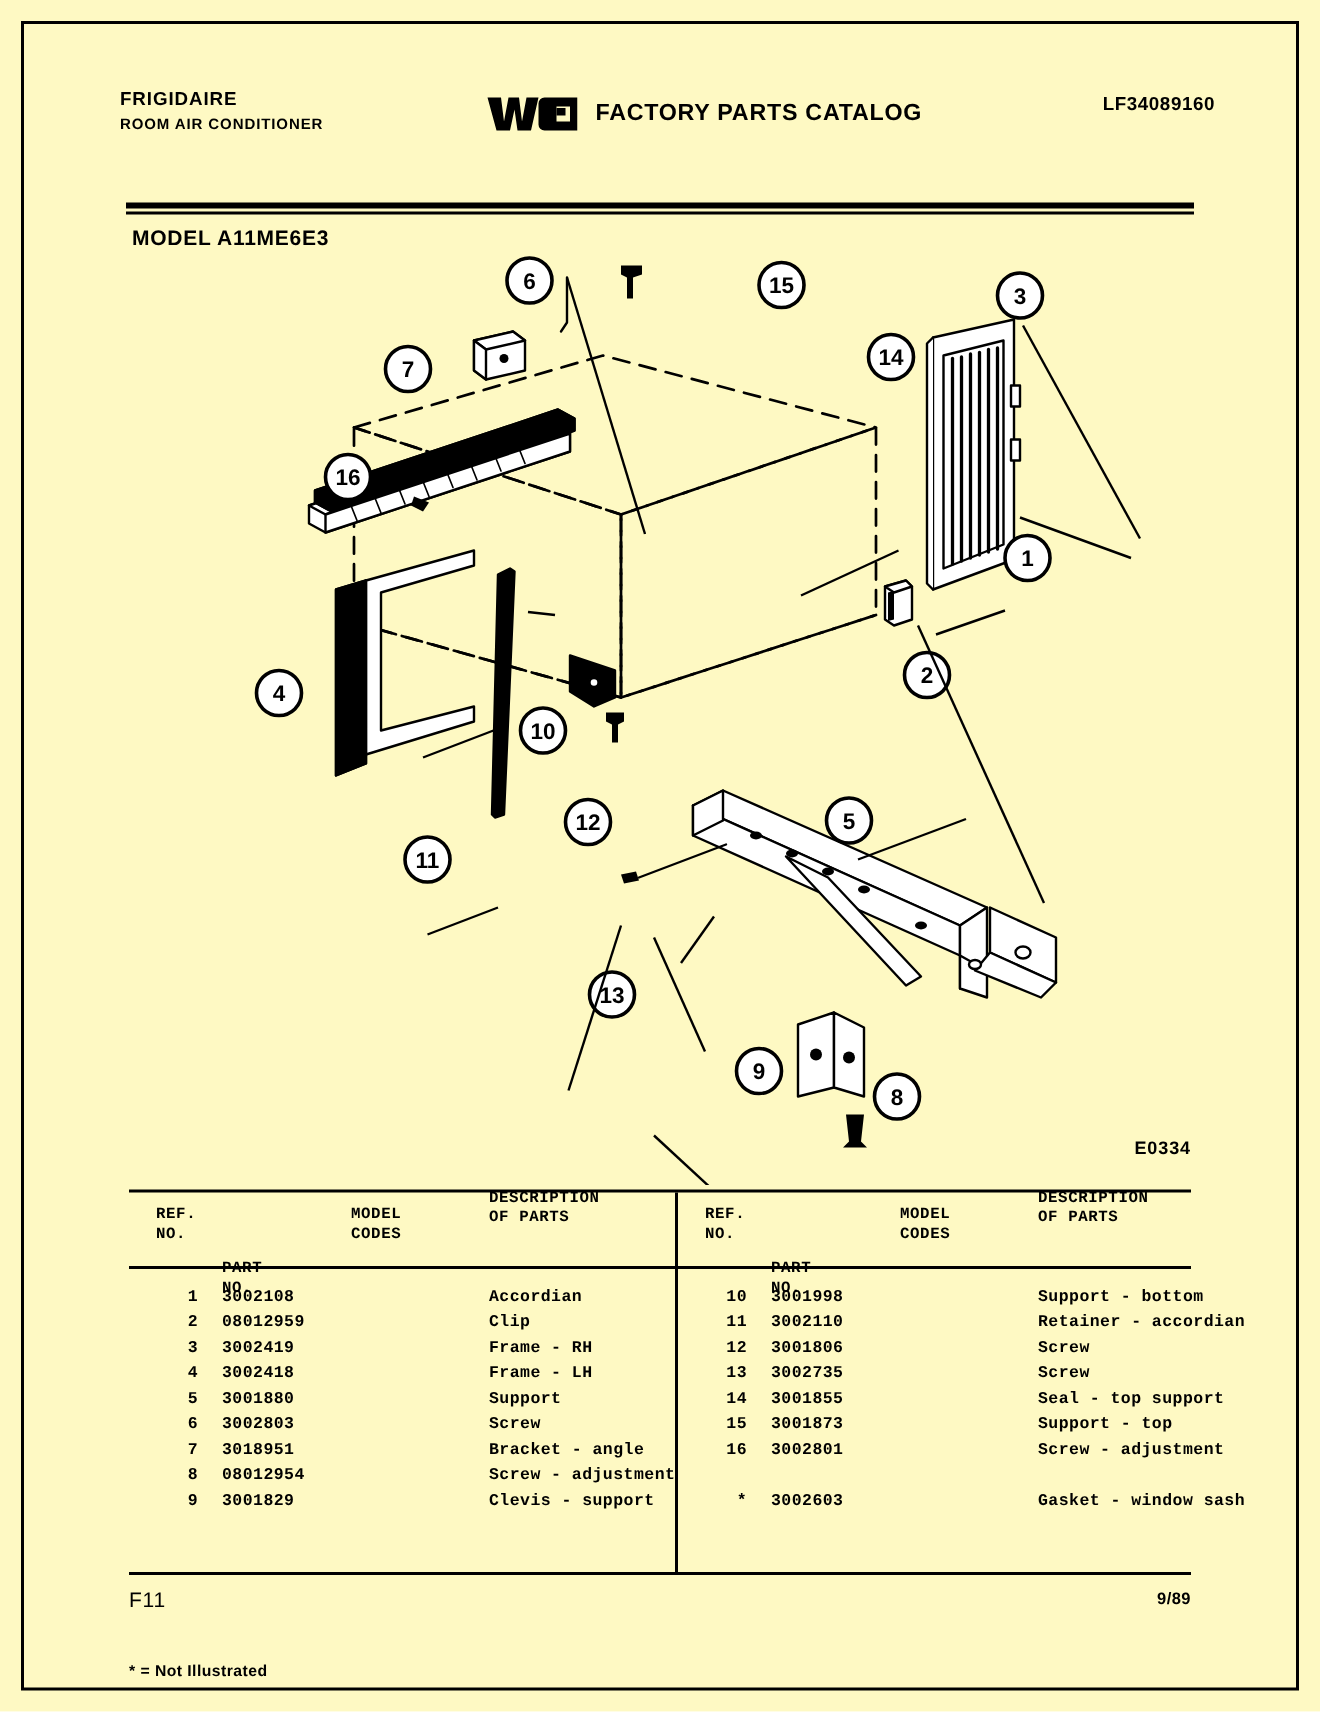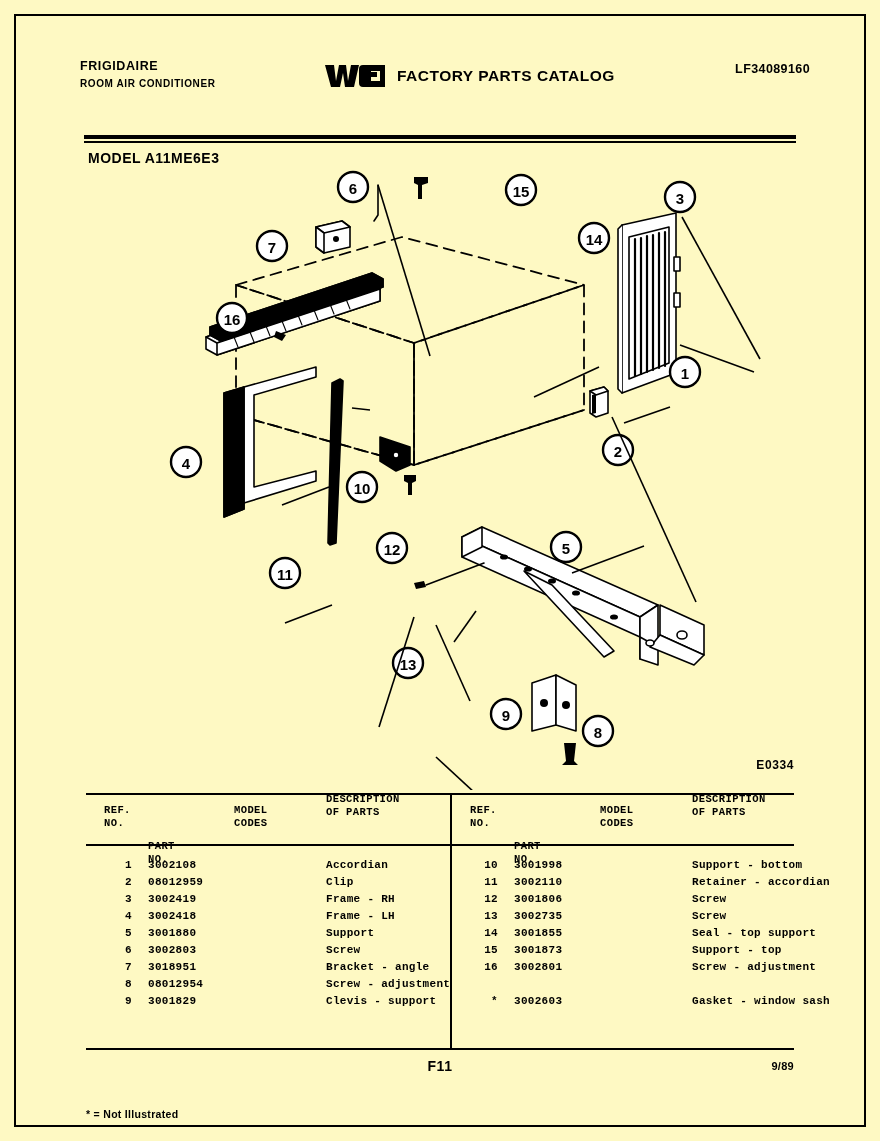--- a/index.html
+++ b/index.html
@@ -216,23 +216,22 @@
     font-size: 10.5px;
     font-weight: bold;
     letter-spacing: 0.3px;
     margin-top: 48px;
   }
   #page-num {
     position: absolute;
     left: 0;
     right: 0;
     top: -2px;
-    text-align: center;
     font-size: 14px;
-    font-weight: bold;
+    font-weight: normal;
     letter-spacing: 0.5px;
   }
   #date-code {
     position: absolute;
     right: 0;
     top: 0;
     font-size: 11px;
     font-weight: bold;
     letter-spacing: 0.3px;
   }

